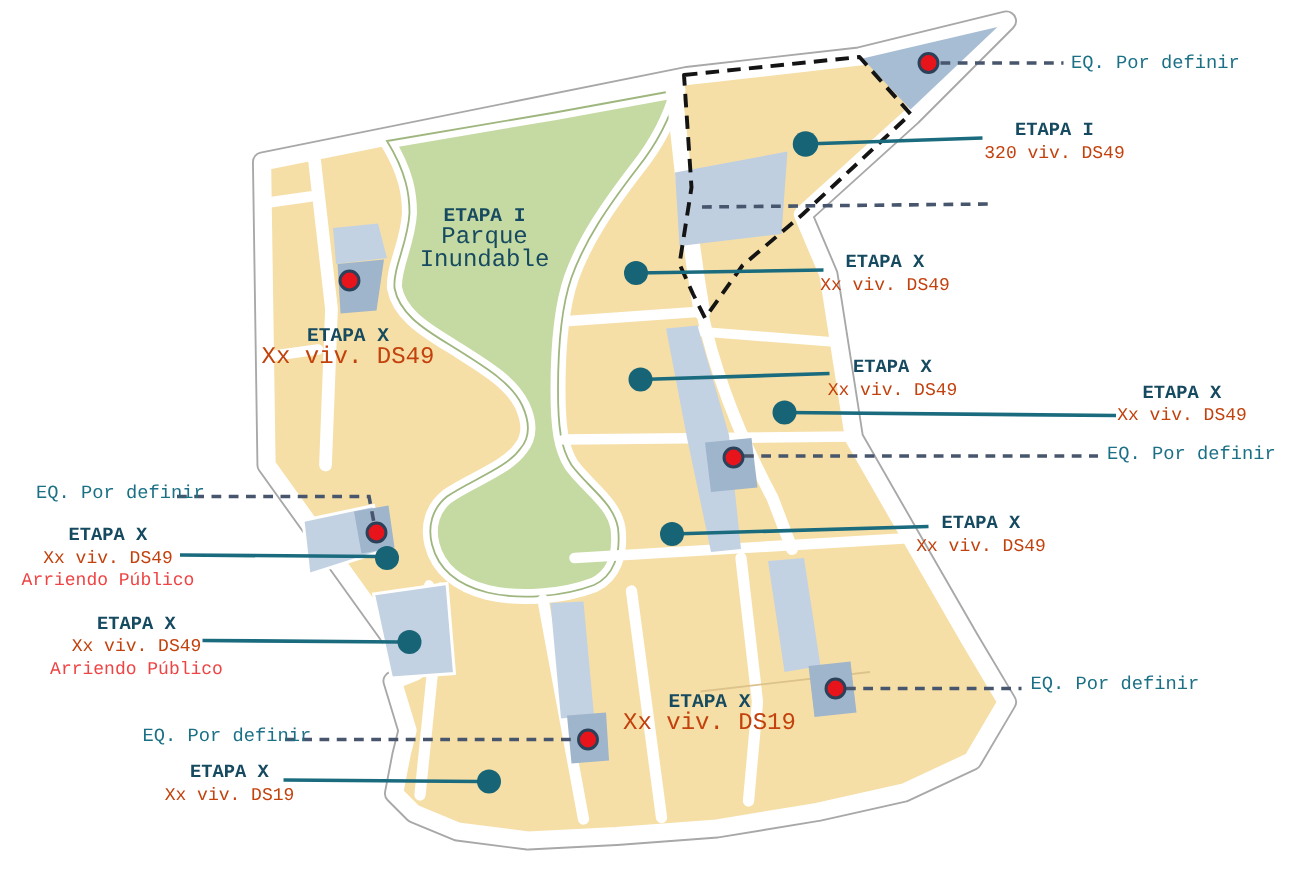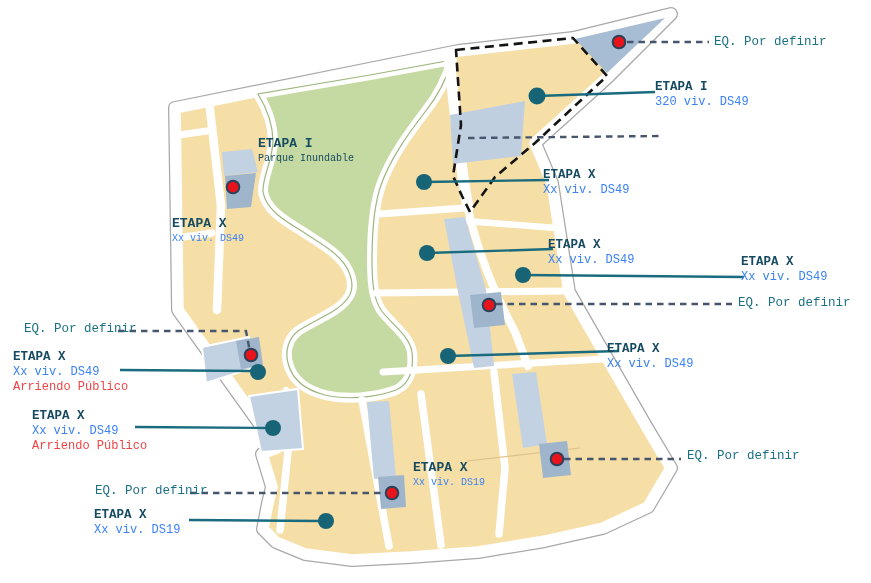--- a/index.html
+++ b/index.html
@@ -3,27 +3,27 @@
 <meta charset="utf-8">
 <style>
   html,body{margin:0;padding:0;background:#fff;}
   .stage{
     position:relative;width:871px;height:583px;background:#fff;overflow:hidden;
     font-family:"Liberation Sans", sans-serif;
   }
   .stage svg{position:absolute;left:0;top:0;}
   .lbl{position:absolute;line-height:15px;font-size:12px;font-family:Liberation Mono, monospace;}
   .lbl .t1{font-weight:bold;font-size:12.5px;color:#164A60;display:block;}
-  .lbl .t2{color:#3b82f6;display:block;}
+  .lbl .t2{color:#c2410c;display:block;}
   .lbl .t3{color:#ef4444;display:block;}
   .eq{color:#1B7086;font-size:12.5px;white-space:nowrap;}
   .teal-bold{color:#1B7086;font-weight:bold;font-size:12.5px;white-space:nowrap;}
-  .center{text-align:left;}
+  .center{text-align:center;}
   .onmap .t1{font-size:13px;}
-  .onmap .t2{font-size:10px;}
+  .onmap .t2{font-size:16px;}
   .park-lbl .t2{color:#164A60;}
 </style>
 </head>
 <body>
 
 <div class="stage">
 
   <svg width="871" height="583" viewBox="0 0 871 583">
 
     <g>

